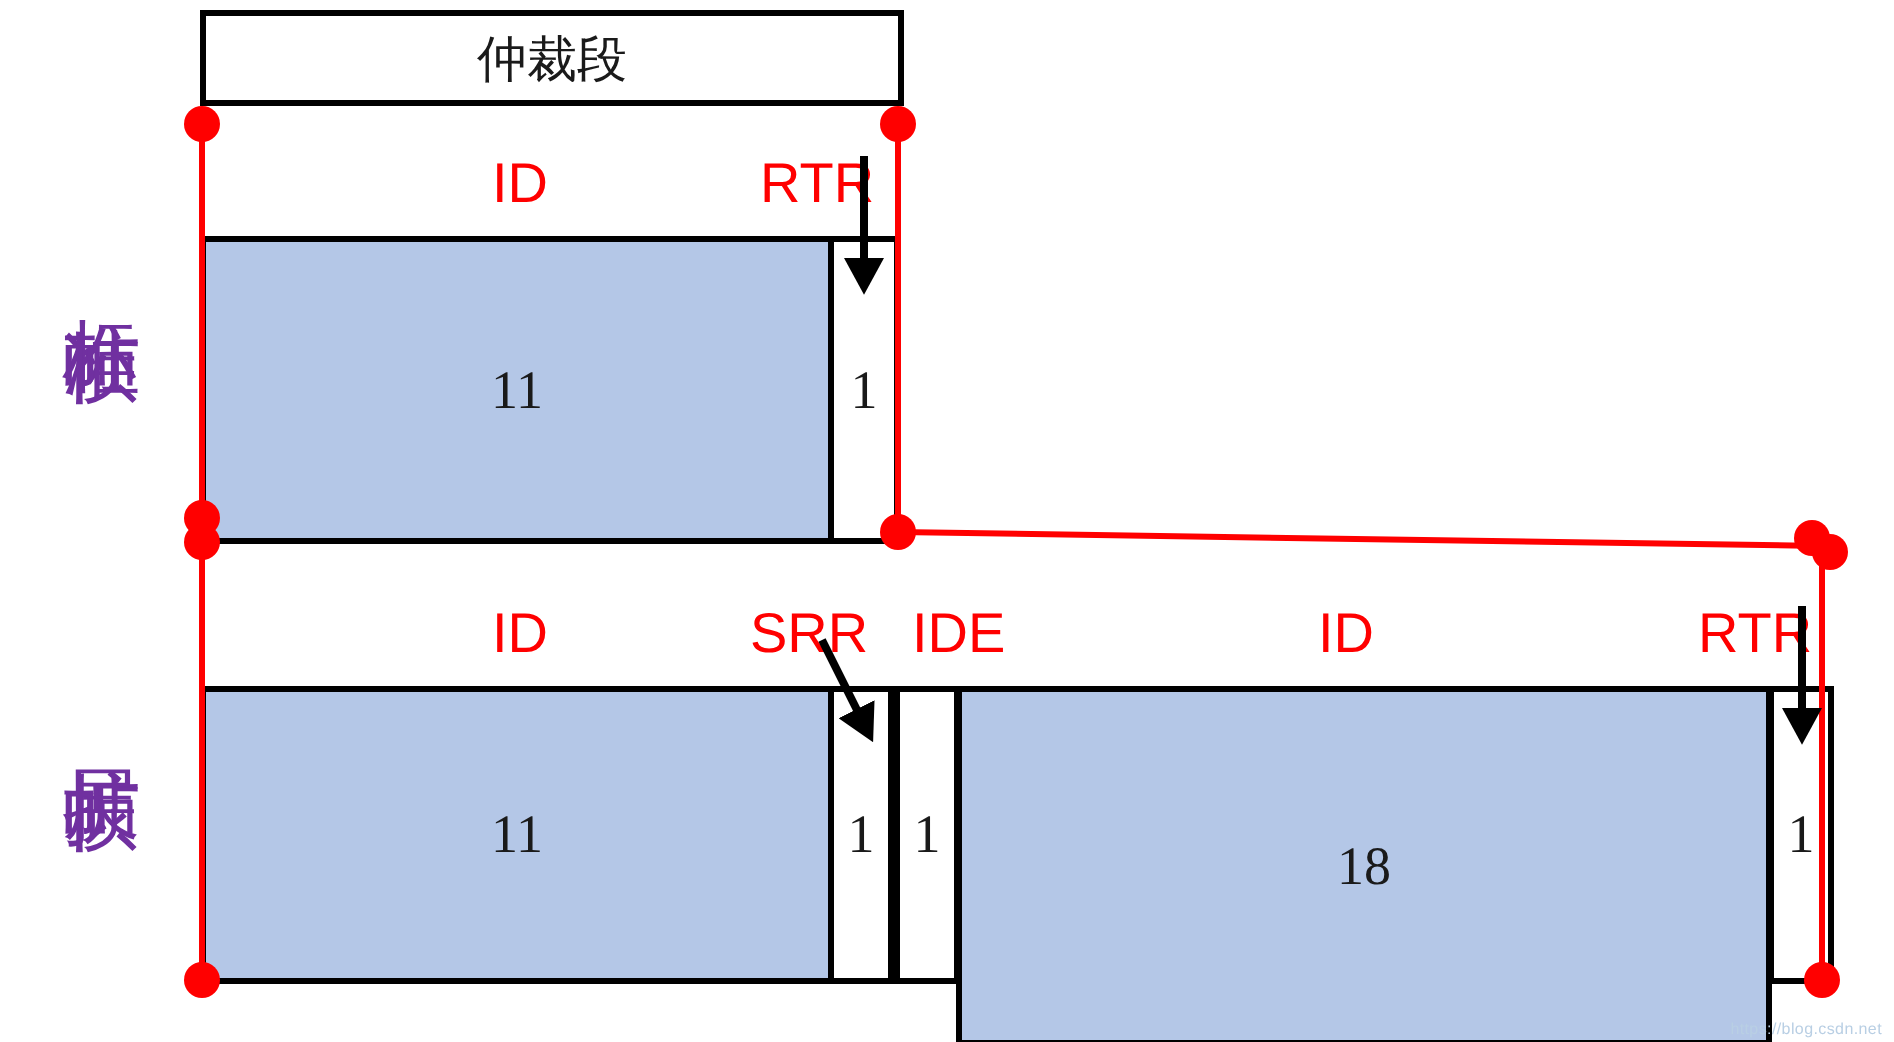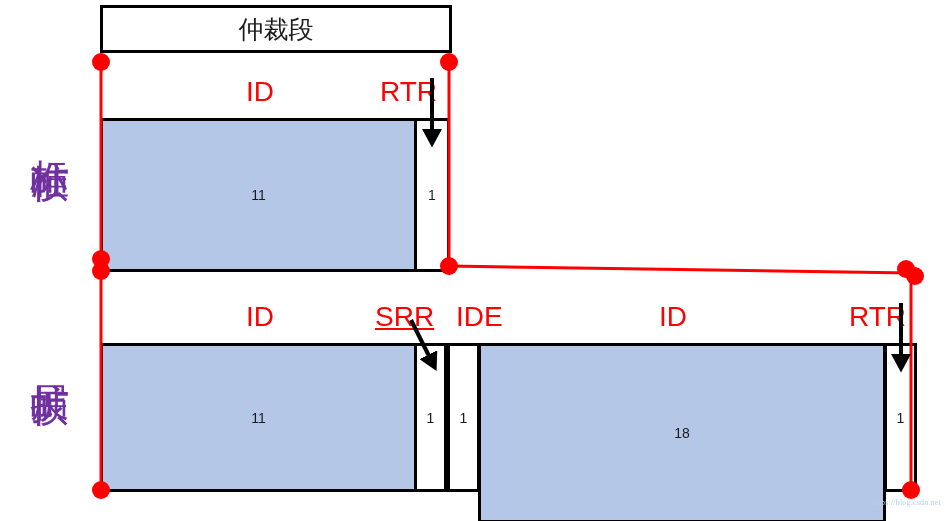--- a/index.html
+++ b/index.html
@@ -19,22 +19,22 @@
   }
   
   .box {
     position: absolute;
     box-sizing: border-box;
     border: 3px solid #000000;
     display: flex;
     align-items: center;
     justify-content: center;
     color: #1a1a1a;
-    font-size: 14px;
-    font-family: Liberation Sans, sans-serif;
+    font-size: 27px;
+    font-family: Liberation Serif, serif;
     line-height: 1;
   }
   .box.blue  { background: #b4c7e7; }
   .box.white { background: #ffffff; }
   .box.header {
     background: #ffffff;
     font-size: 25px;
     border-width: 3px;
     font-family: "DejaVu Sans", sans-serif;
   }
@@ -64,24 +64,24 @@
     position: absolute;
     left: 0;
     top: 0;
     width: 947px;
     height: 521px;
     pointer-events: none;
   }
   .watermark {
     position: absolute;
     right: 6px;
-    bottom: 14px;
+    bottom: 2px;
     font-size: 8px;
     color: #b9cfe4;
-    font-family: Liberation Serif, serif;
+    font-family: Liberation Sans, sans-serif;
     letter-spacing: 0.2px;
     white-space: nowrap;
     margin-top: 24px;
   }
 </style>
 </head>
 <body>
 
 <div id="canvas">
 
@@ -100,21 +100,21 @@
   </div>
 
   <div class="box white" style="left:414px; top:118px; width:36px; height:154px;">
     <span>1</span>
   </div>
 
   <div class="side-label" style="left:30px; top:352px; height:144px;">扩展帧</div>
 
   <div class="rlabel" style="left:246px; top:303px;">ID</div>
 
-  <div class="rlabel" style="left:375px; top:303px;text-decoration:underline;">SRR</div>
+  <div class="rlabel" style="left:375px; top:303px;">SRR</div>
 
   <div class="rlabel" style="left:456px; top:303px;">IDE</div>
 
   <div class="rlabel" style="left:659px; top:303px;">ID</div>
 
   <div class="rlabel" style="left:849px; top:303px;">RTR</div>
 
   <div class="box blue" style="left:100px; top:343px; width:317px; height:149px;">
     <span>11</span>
   </div>

